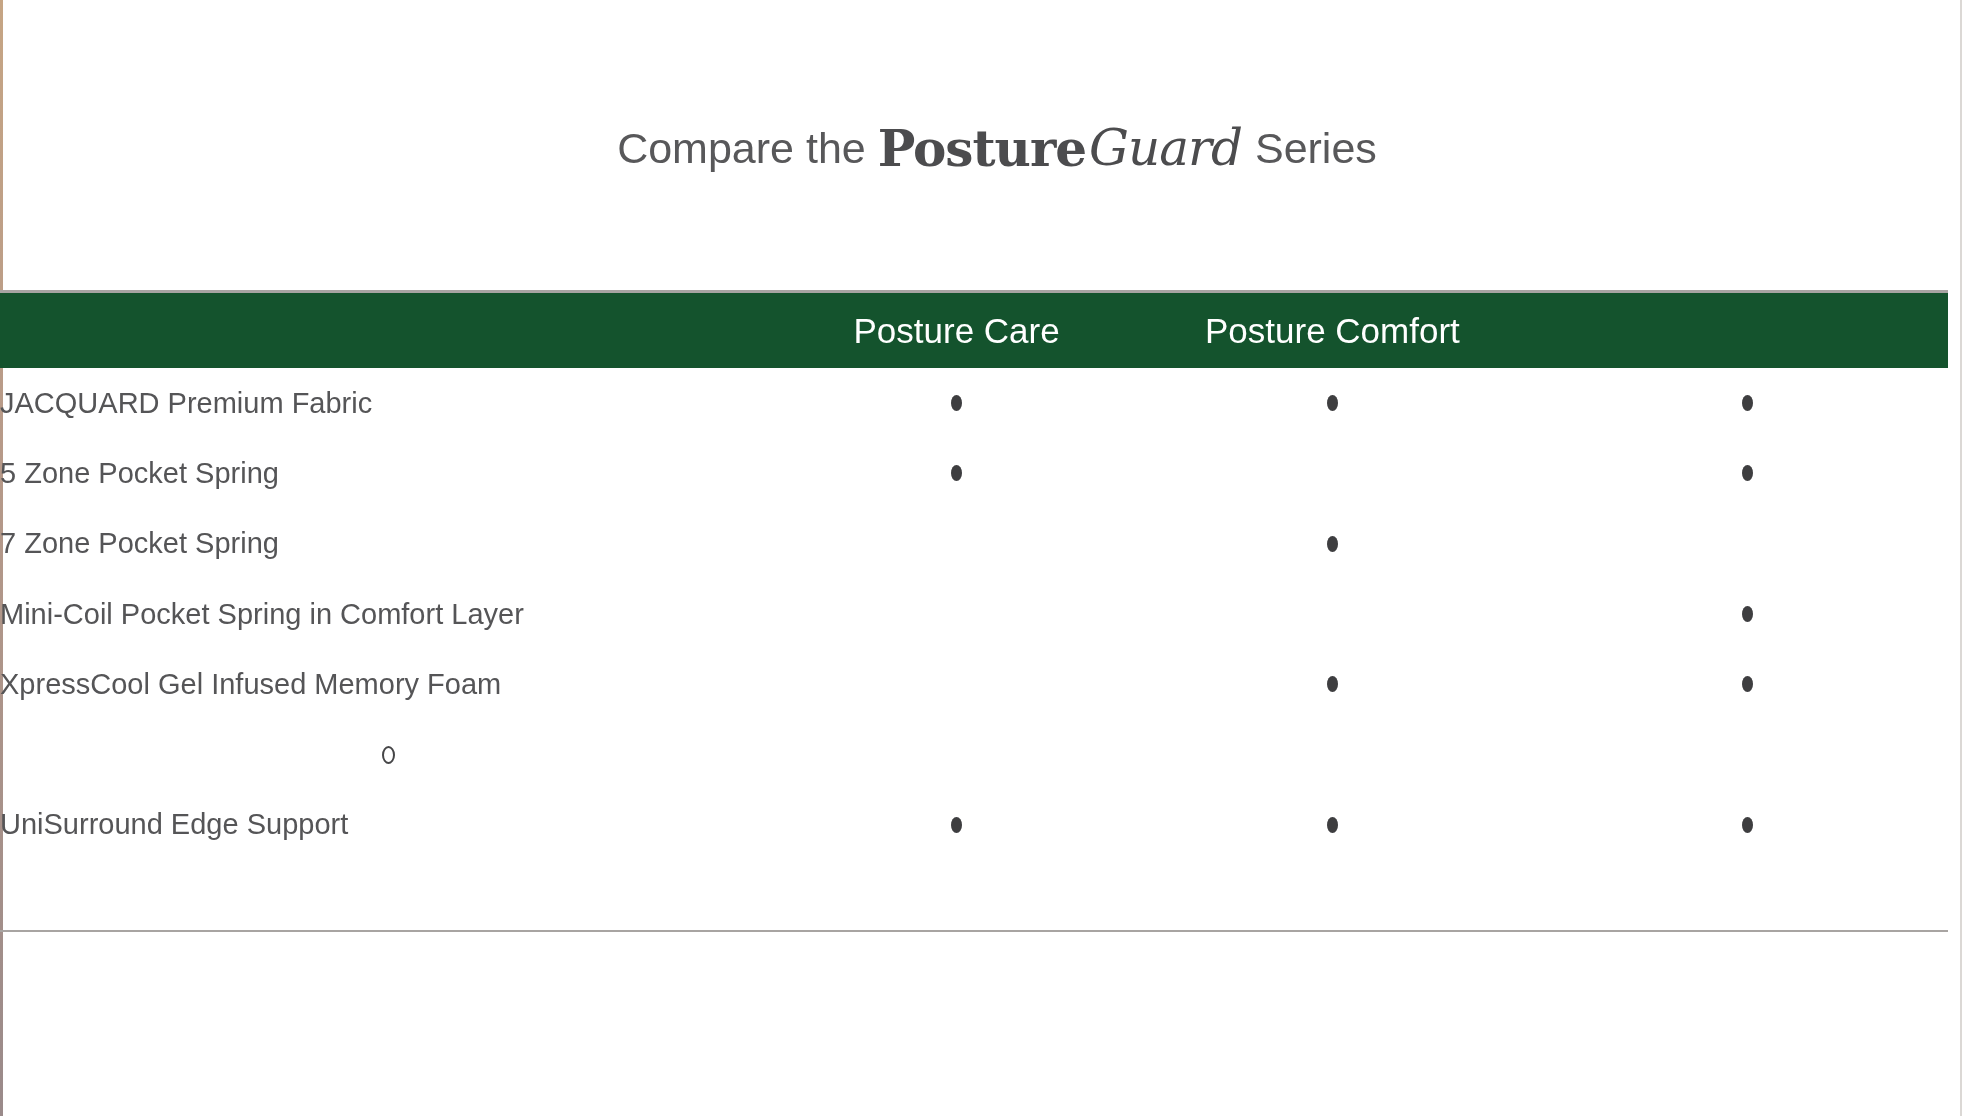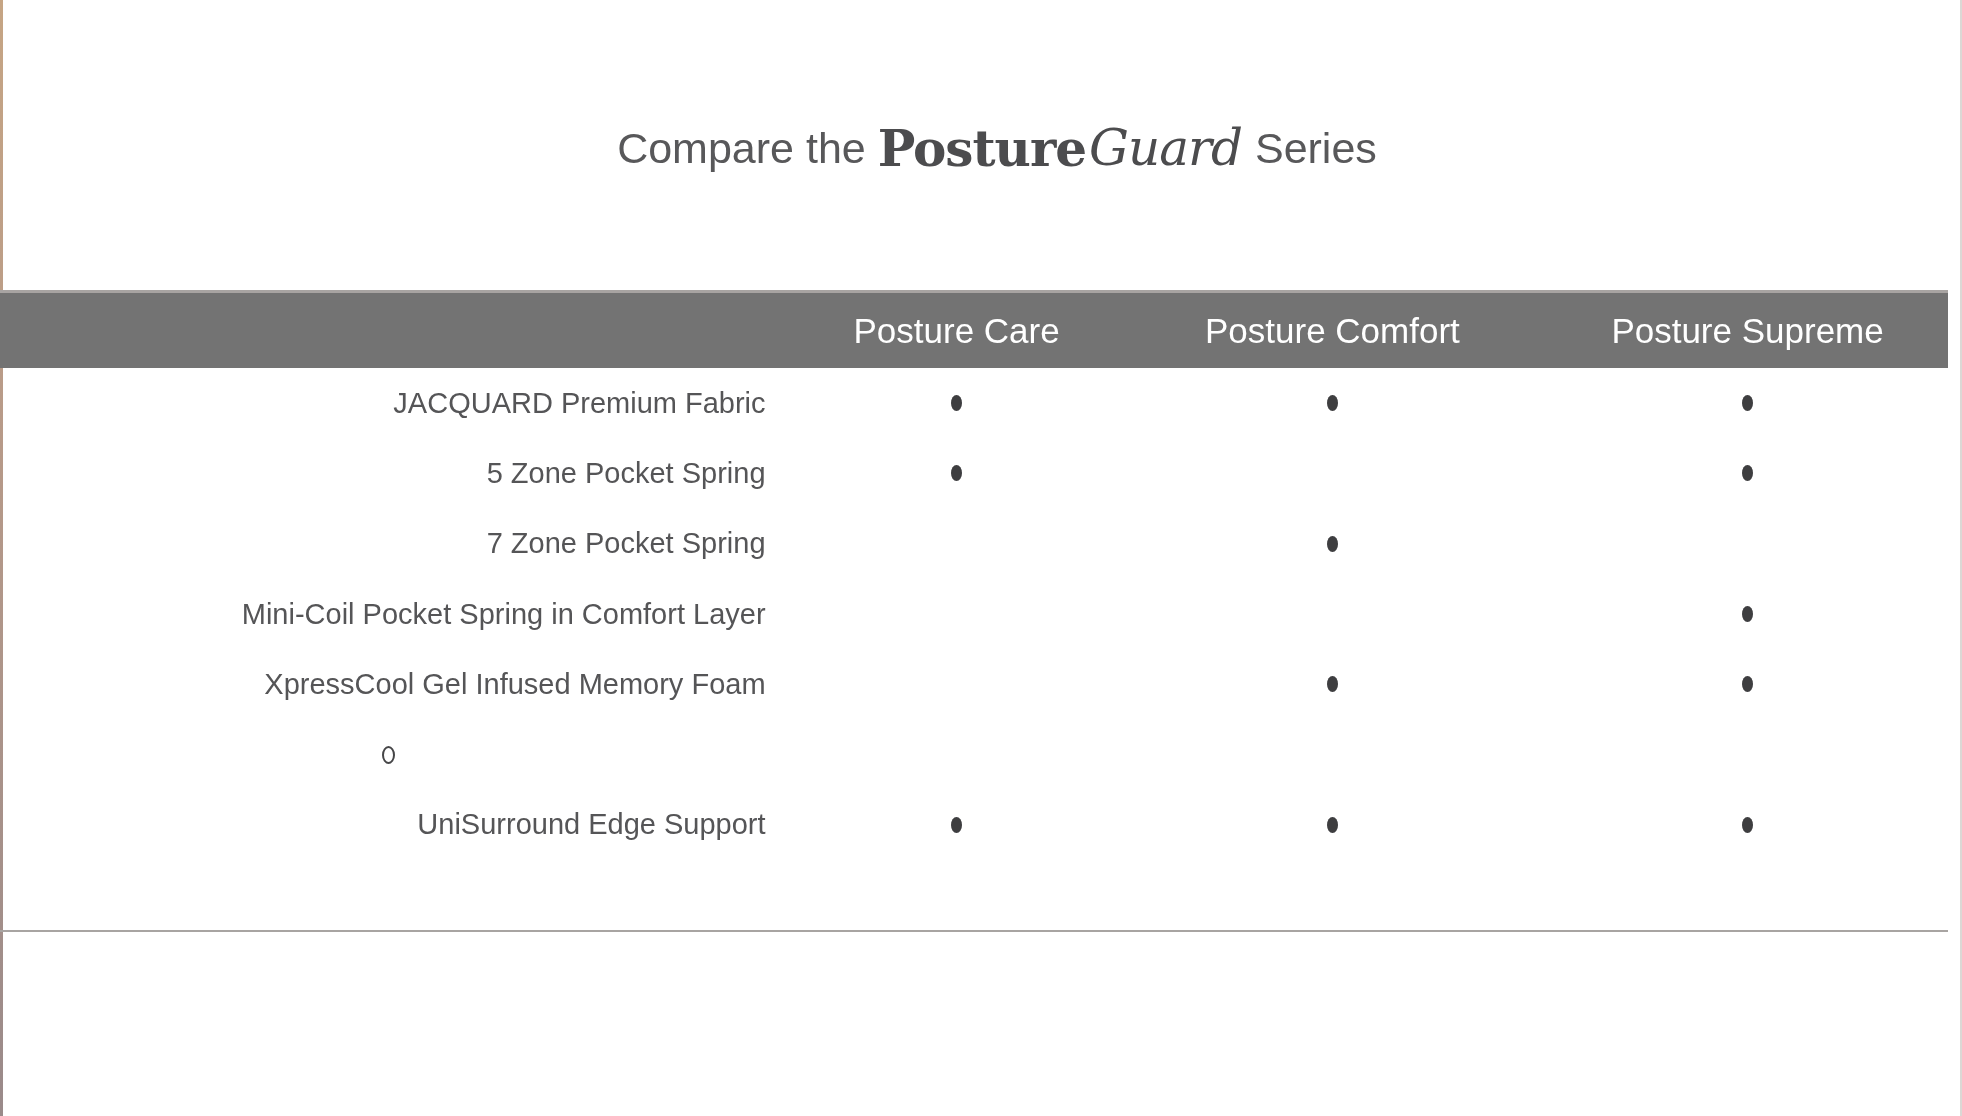--- a/index.html
+++ b/index.html
@@ -52,36 +52,36 @@
   
   .grid4 {
     display:grid;
     grid-template-columns:39.3% 19.0% 20.2% 21.5%;
     align-items:center;
   }
 
   
   .header-bar {
     position:absolute; top:293px; left:0; width:1948px; height:75px;
-    background:#737373;
+    background:#14532d;
   }
   .col-head {
     color:#ffffff; font-size:35px; text-align:center;
     font-weight:400;
   }
   .col-head.care { padding-left:12px; }
   .col-head.supreme { padding-left:18px; }
 
   
   .table-body {
     position:absolute; top:368px; left:0; width:1948px;
   }
   .t-row { height:70.3px; }
   .feature {
-    text-align:right; font-size:29px; color:#555557; padding-left:14px;
+    text-align:left; font-size:29px; color:#555557; 
     white-space:nowrap;
   }
   .cell {
     display:flex; justify-content:center; align-items:center; height:100%;
   }
   .cell.care { padding-left:12px; }
   .cell.supreme { padding-left:18px; }
   .cell[data-marker="dot"]::before {
     content:""; display:block;
     width:11px; height:16px; border-radius:50%;
@@ -105,21 +105,20 @@
   <span class="brand-italic">Guard</span>
   <span>Series</span>
 </div>
 
 <div class="top-rule"></div>
 
 <div class="header-bar grid4">
   <div class="col-head"></div>
   <div class="col-head care">Posture Care</div>
   <div class="col-head comfort">Posture Comfort</div>
-  <div class="col-head supreme">Posture Supreme</div>
 </div>
 
 <div class="table-body">
 
   <div class="t-row grid4">
     <div class="feature">JACQUARD Premium Fabric</div>
     <div class="cell care" data-marker="dot"></div>
     <div class="cell comfort" data-marker="dot"></div>
     <div class="cell supreme" data-marker="dot"></div>
   </div>

